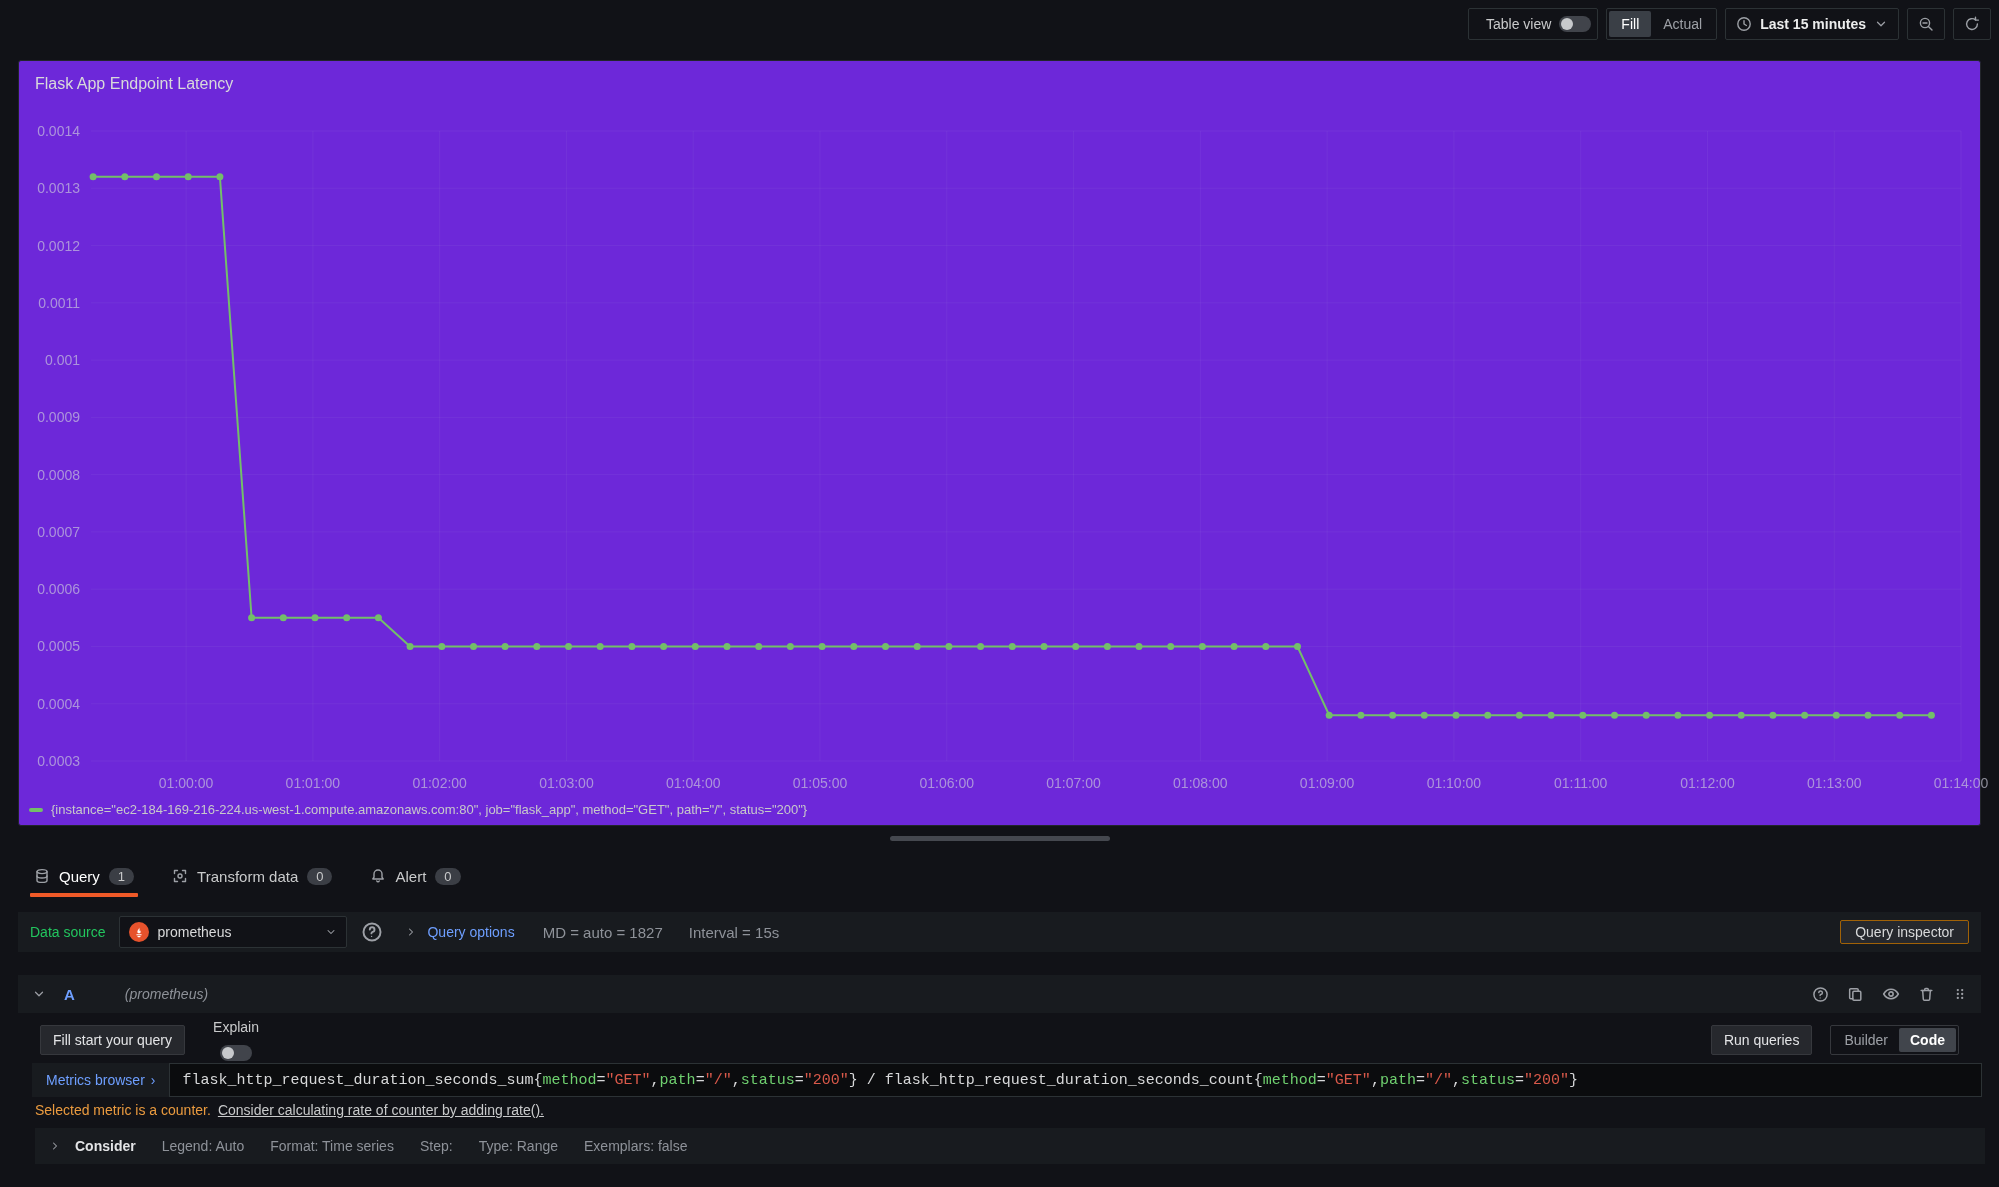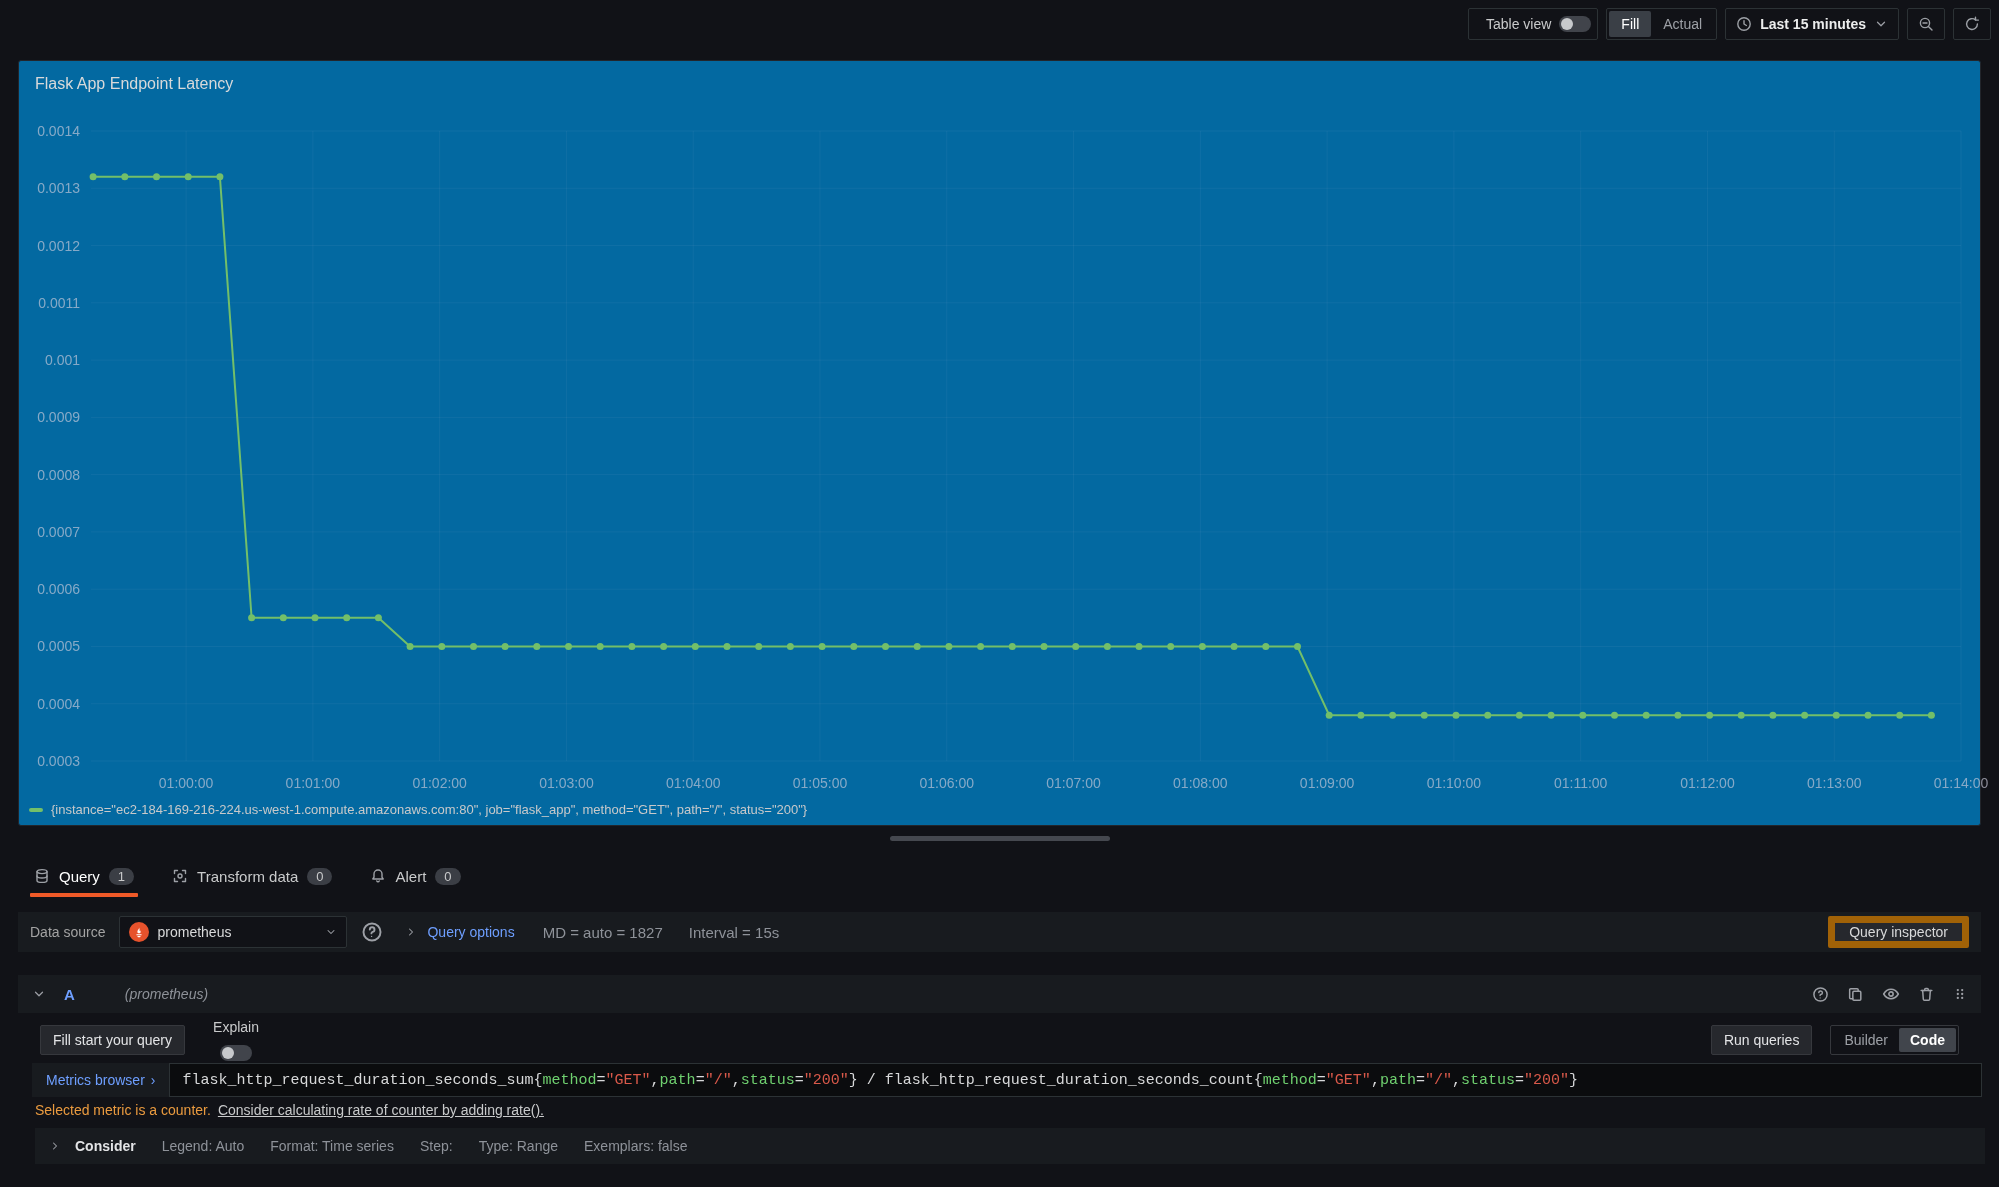--- a/index.html
+++ b/index.html
@@ -22,21 +22,21 @@
   .seg { padding:5px 12px; font-size:14px; color:#9da0a6; border-radius:2px; cursor:pointer; }
   .seg.active { background:#3a3f46; color:#ffffff; }
   .timepicker { padding:0 10px; gap:8px; cursor:pointer; }
   .timepicker .time-label { font-weight:bold; color:#eceded; }
   .iconbtn { width:38px; justify-content:center; cursor:pointer; }
   .icon { display:inline-flex; align-items:center; justify-content:center; }
   svg.ic { stroke:#9da0a6; fill:none; stroke-width:1.4; stroke-linecap:round; stroke-linejoin:round; }
   
   .panel {
     position:absolute; left:18px; top:60px; width:1963px; height:766px;
-    background:#0369a1; border:1px solid #22252b; border-radius:3px;
+    background:#6d28d9; border:1px solid #22252b; border-radius:3px;
   }
   .panel-title { padding:14px 16px 0 16px; font-size:16px; font-weight:500; color:#d8d9da; }
   .chart-svg { position:absolute; left:0; top:40px; overflow:visible; }
   .grid { stroke:rgba(204,204,220,0.07); stroke-width:1; }
   .tick { fill:rgba(204,204,220,0.65); font-size:14px; font-family:"Liberation Sans",sans-serif; }
   .ytick { text-anchor:end; }
   .xtick { text-anchor:middle; }
   .series-line { fill:none; stroke:#73BF69; stroke-width:2; }
   .series-point { fill:#73BF69; }
   .legend-row { position:absolute; left:10px; bottom:8px; display:flex; align-items:center; gap:8px; cursor:pointer; }
@@ -45,29 +45,29 @@
   
   .resizer { position:absolute; top:836px; left:890px; width:220px; height:5px; border-radius:3px; background:#45484f; cursor:row-resize; }
   
   .tabs { position:absolute; top:855px; left:18px; height:42px; display:flex; align-items:stretch; gap:30px; padding:0 12px; }
   .tab { display:flex; align-items:center; gap:9px; position:relative; padding:0 4px; cursor:pointer; color:#c9cacb; font-size:15px; }
   .tab.active { color:#ffffff; }
   .tab.active::after { content:''; position:absolute; left:0; right:0; bottom:0; height:4px; border-radius:1px; background:#f05a28; }
   .badge { background:#3b3e45; color:#c9cacb; font-size:13px; padding:1px 9px; border-radius:10px; }
   
   .ds-row { position:absolute; top:912px; left:18px; width:1963px; height:40px; background:#181b1f; display:flex; align-items:center; padding:0 12px; gap:14px; }
-  .ds-label { color:#a3a3a3; }
+  .ds-label { color:#22c55e; }
   .ds-select { width:228px; height:32px; background:#111217; border:1px solid #2c3235; border-radius:2px; display:flex; align-items:center; padding:0 9px; gap:8px; cursor:pointer; }
   .prom-logo { width:20px; height:20px; border-radius:50%; background:#e6522c; display:flex; align-items:center; justify-content:center; }
   .ds-select .chev { margin-left:auto; }
   .qopt-group { display:flex; align-items:center; gap:10px; margin-left:8px; cursor:pointer; }
   .link-blue { color:#6e9fff; font-weight:500; }
   .muted { color:#8e9299; font-size:15px; }
   .qopt-stats { display:flex; gap:26px; margin-left:14px; }
-  .btn { height:32px; border:7px solid #a16207; border-radius:2px; background:#26282d; color:#d8d9da; display:flex; align-items:center; padding:0 14px; font-size:14px; cursor:pointer; }
+  .btn { height:24px; border:1px solid #a16207; border-radius:2px; background:#26282d; color:#d8d9da; display:flex; align-items:center; padding:0 14px; font-size:14px; cursor:pointer; }
   .qinspector { margin-left:auto; }
   
   .qhdr { position:absolute; top:975px; left:18px; width:1963px; height:38px; background:#181b1f; display:flex; align-items:center; padding:0 14px; gap:18px; }
   .refid { color:#6e9fff; font-weight:bold; font-size:15px; }
   .ds-hint { font-style:italic; color:#8e9299; margin-left:32px; }
   .qhdr-icons { margin-left:auto; display:flex; align-items:center; gap:18px; }
   .qhdr-icons .icon { cursor:pointer; }
   
   .kick-row { position:absolute; top:1025px; left:40px; width:1927px; height:30px; display:flex; align-items:center; }
   .btn-sm { height:30px; border:1px solid #36383d; border-radius:2px; background:#26282d; color:#e3e4e6; display:flex; align-items:center; padding:0 12px; font-weight:500; cursor:pointer; }

